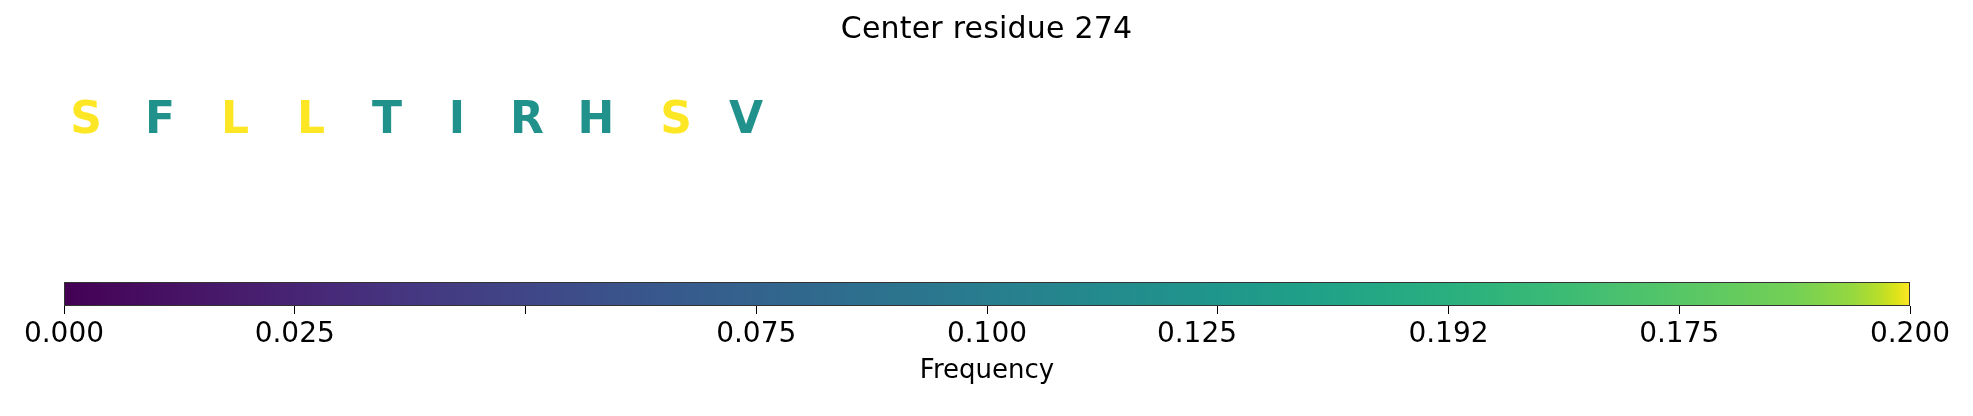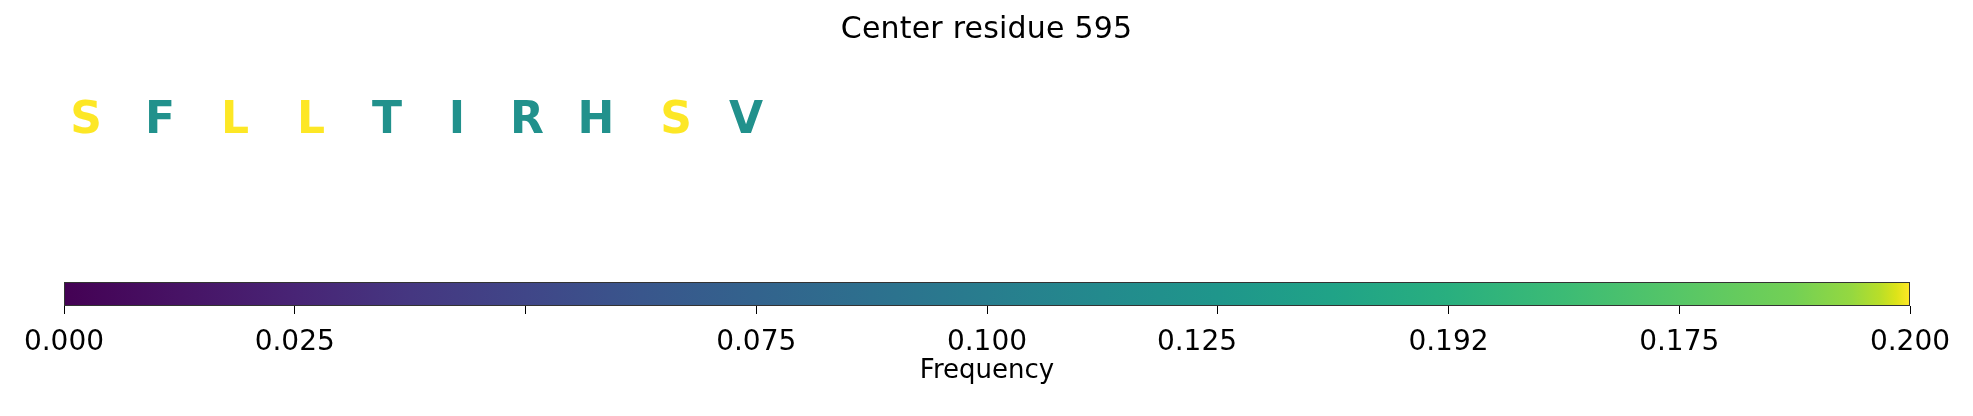--- a/index.html
+++ b/index.html
@@ -83,21 +83,20 @@
     height: 8px;
     background: #000000;
     margin-left: -0.5px;
   }
   #cbar-ticklabels {
     position: absolute;
     left: 64px;
     top: 316px;
     width: 1846px;
     height: 34px;
-    margin-top: 8px;
   }
   .cbar-ticklabel {
     position: absolute;
     top: 0;
     font-size: 28px;
     line-height: 34px;
     color: #000000;
     text-align: center;
     width: 160px;
     margin-left: -80px;
@@ -113,21 +112,21 @@
     line-height: 32px;
     color: #000000;
     white-space: pre;
   }
 </style>
 </head>
 <body>
 
 <div id="figure">
 
-  <div id="title">Center residue 595</div>
+  <div id="title">Center residue 274</div>
 
   <div id="seq-row">
       <div class="seq-letter" style="left: 86px; color: rgb(253, 231, 37);">S</div>
       <div class="seq-letter" style="left: 160px; color: rgb(33, 145, 140);">F</div>
       <div class="seq-letter" style="left: 235px; color: rgb(253, 231, 37);">L</div>
       <div class="seq-letter" style="left: 311px; color: rgb(253, 231, 37);">L</div>
       <div class="seq-letter" style="left: 387px; color: rgb(33, 145, 140);">T</div>
       <div class="seq-letter" style="left: 457px; color: rgb(33, 145, 140);">I</div>
       <div class="seq-letter" style="left: 527px; color: rgb(33, 145, 140);">R</div>
       <div class="seq-letter" style="left: 596px; color: rgb(33, 145, 140);">H</div>

